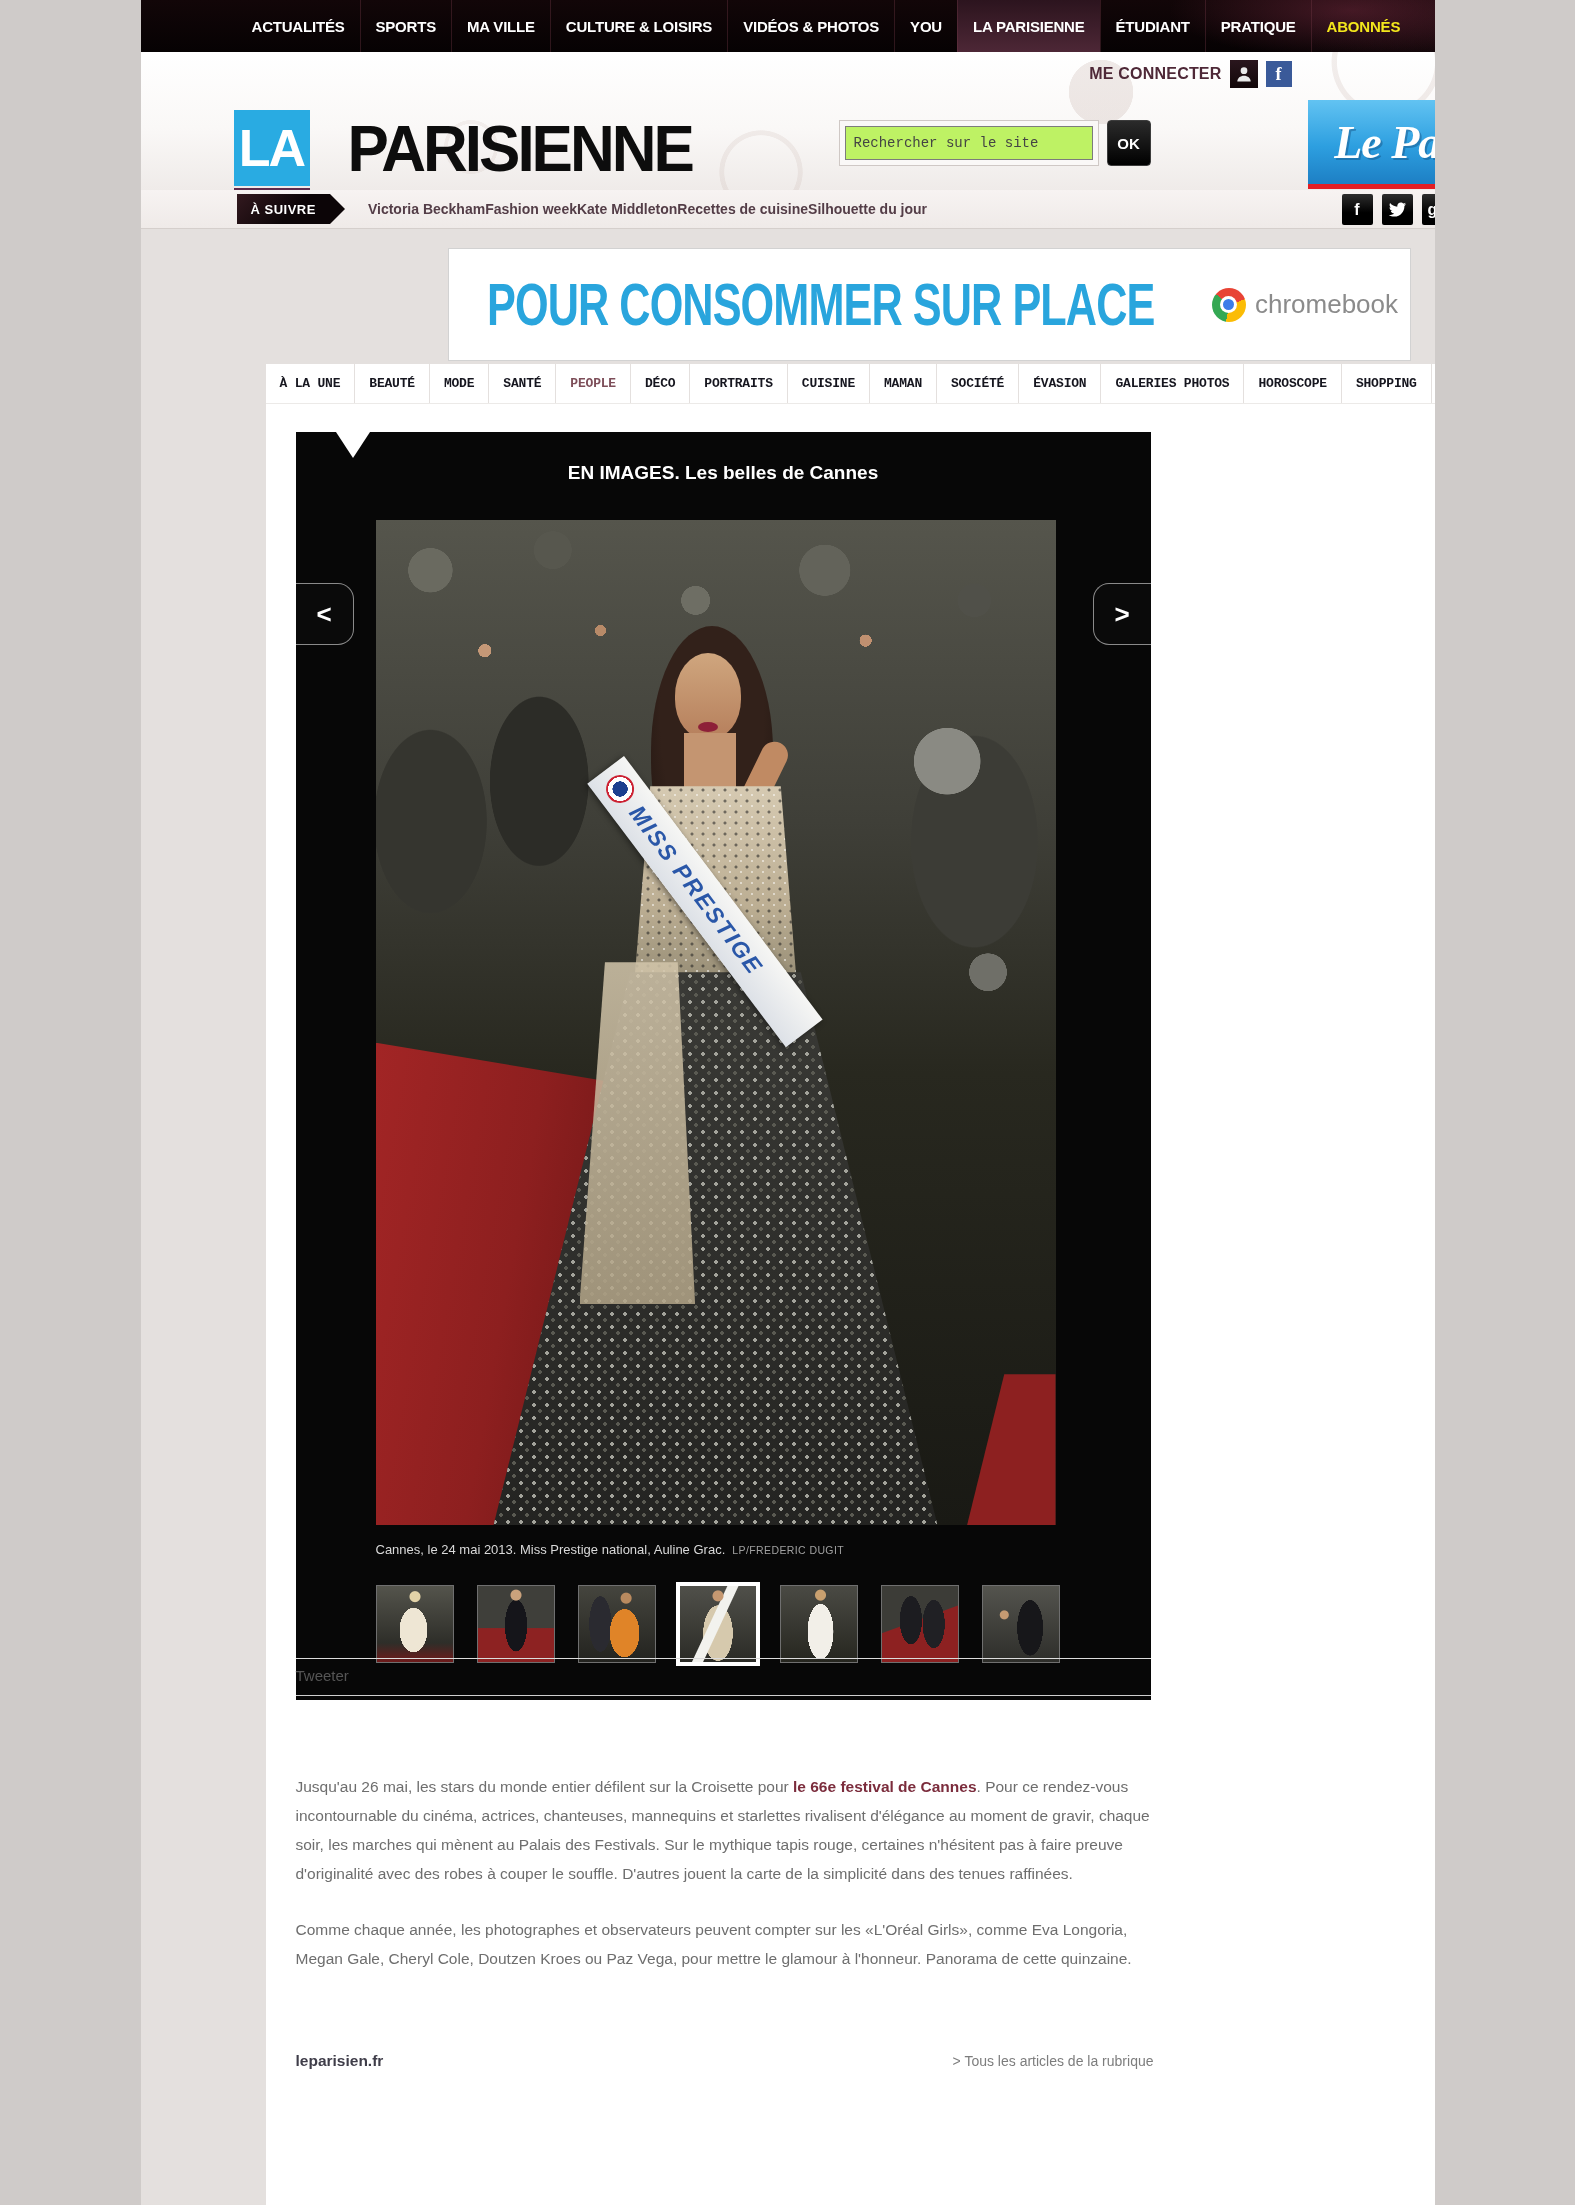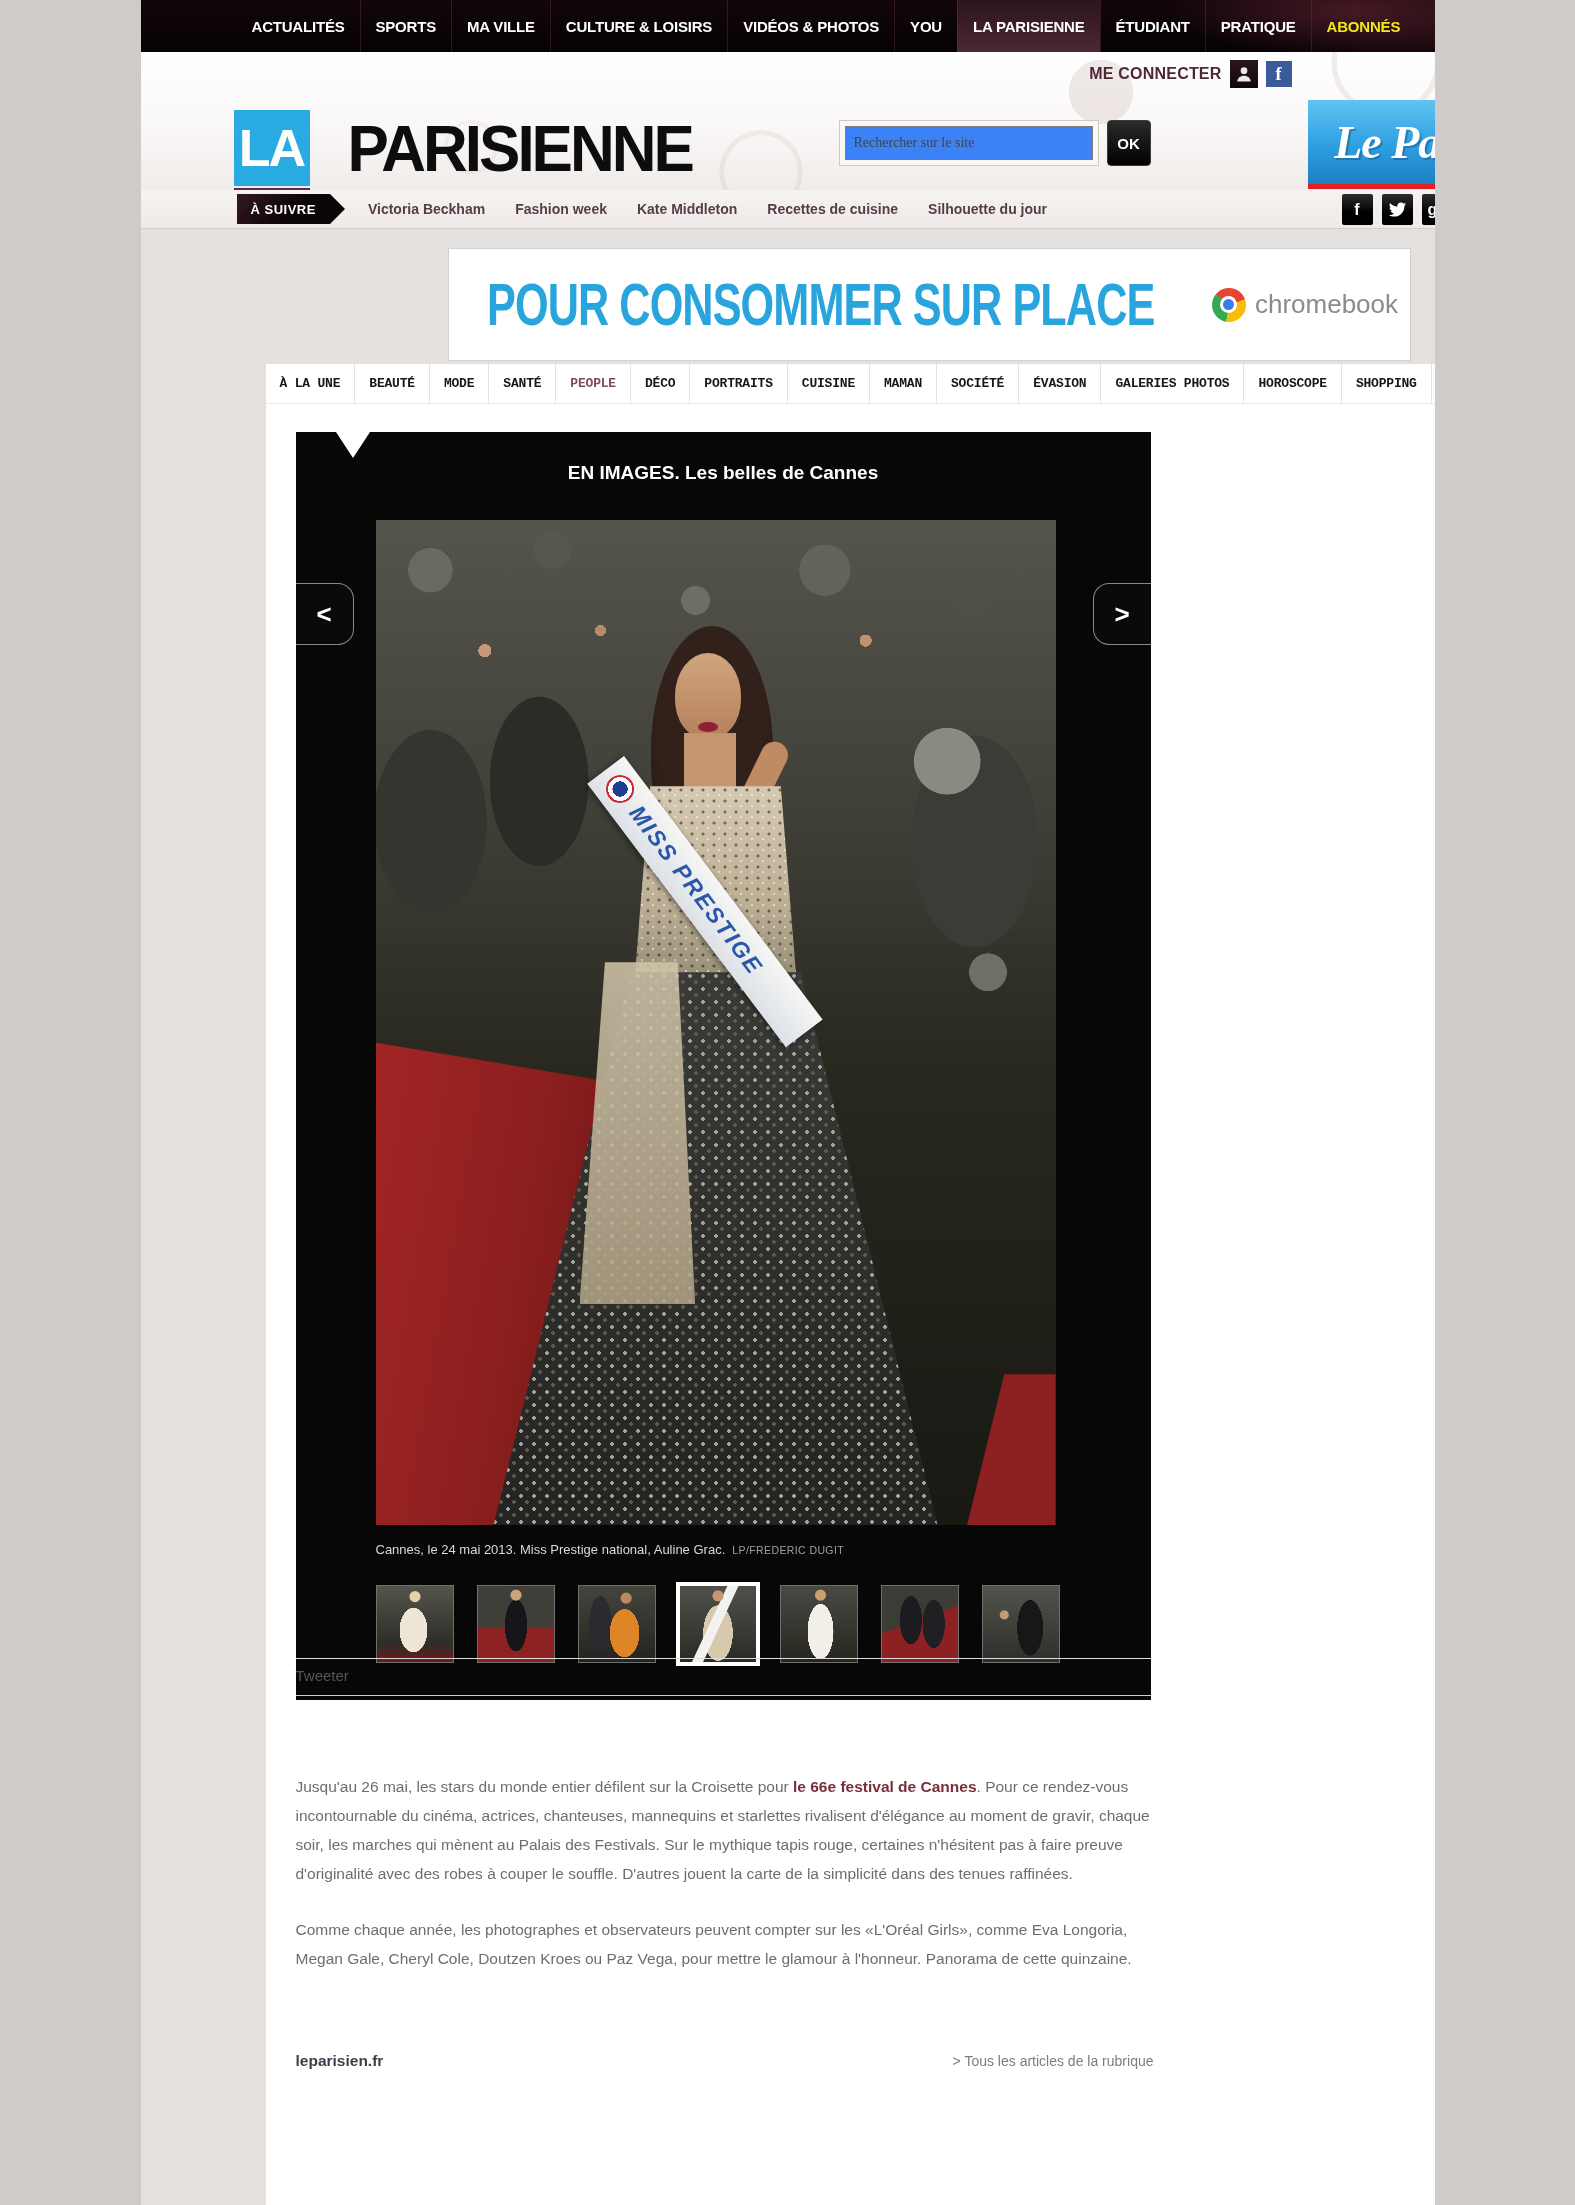--- a/index.html
+++ b/index.html
@@ -34,22 +34,22 @@
       radial-gradient(circle 46px at 330px 95px, transparent 50%, rgba(170,140,130,.10) 51% 58%, transparent 59%); }
   .logo { position:absolute; left:93px; top:110px; display:flex; align-items:flex-start;gap:28px; }
   .logo-la { width:76px; height:76px; background:#29abe2; color:#fff;
     font-size:52px; font-weight:bold; letter-spacing:-2px;
     display:flex; align-items:center; justify-content:center; }
   .logo-word { font-size:62px; font-weight:bold; color:#0d0d0d; letter-spacing:-3px;
     line-height:74px; margin-left:10px; transform:scaleY(1.06); transform-origin:top; }
   .logo-underline { position:absolute; left:93px; top:188px; width:76px; height:4px; background:#5d2b4c; }
   .search-wrap { position:absolute; left:698px; top:120px; width:260px; height:46px;
     background:#faf8f7; border:1px solid #cfc8c5; padding:5px; }
-  .search-input { width:100%; height:100%; border:1px solid #7c7c7c; background:#3b82f6;
-    font-size:14px; color:#333; padding:0 8px; font-family:Liberation Serif, serif; }
+  .search-input { width:100%; height:100%; border:1px solid #7c7c7c; background:#bef264;
+    font-size:14px; color:#333; padding:0 8px; font-family:Liberation Mono, monospace; }
   .search-input::placeholder { color:#444; opacity:1; }
   .ok-btn { position:absolute; left:966px; top:120px; width:44px; height:46px;
     background:linear-gradient(180deg,#2b2b2b,#000); border:1px solid #3c3c3c;
     border-radius:4px; color:#fff; font-weight:bold; font-size:15px;
     display:flex; align-items:center; justify-content:center; cursor:pointer; }
   .login-row { position:absolute; top:60px; right:143px; display:flex; align-items:center; gap:8px; }
   .login-label { color:#4e2837; font-size:16px; font-weight:bold; letter-spacing:.2px; }
   .icon-box { width:28px; height:28px; display:flex; align-items:center; justify-content:center; }
   .person-box { background:linear-gradient(180deg,#2a161d,#120709); }
   .fb-box { width:26px; height:26px; background:#3a5a99; color:#fff;
@@ -65,21 +65,21 @@
   
   .asuivre { position:absolute; left:0; top:190px; width:1575px; height:39px;
     background:linear-gradient(180deg,#f7f3f2,#efeae8); border-bottom:1px solid #d5cfcc;
     display:flex; align-items:center; padding-left:96px; }
   .as-badge { position:relative; background:linear-gradient(135deg,#33191f,#0c0507 60%);
     color:#fff; font-size:13px; font-weight:bold; letter-spacing:.5px;
     height:30px; display:flex; align-items:center; padding:0 14px;text-align:center; }
   .as-badge::after { content:""; position:absolute; right:-15px; top:0;
     border-top:15px solid transparent; border-bottom:15px solid transparent;
     border-left:15px solid #0c0507; }
-  .as-links { display:flex; gap:30px; margin-left:38px; }
+  .as-links { display:flex; margin-left:38px; }
   .as-link { color:#533d47; font-size:14px; font-weight:bold; white-space:nowrap; }
   .as-icons { position:absolute; right:143px; top:4px; display:flex; gap:9px; }
   .s-icon { width:31px; height:31px; border-radius:2px;
     background:linear-gradient(180deg,#2e2e2e,#000 60%); color:#fff;
     display:flex; align-items:center; justify-content:center;
     font-weight:bold; font-size:16px; }
 
   
   .ad-box { position:absolute; left:307px; top:248px; width:963px; height:113px;
     background:#fff; border:1px solid #d2d2d2; display:flex; align-items:center; }

